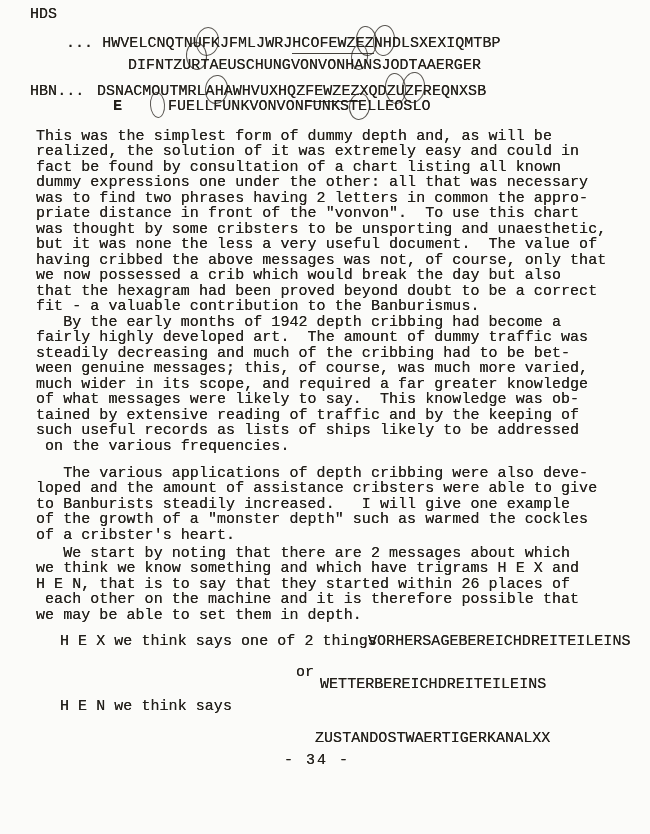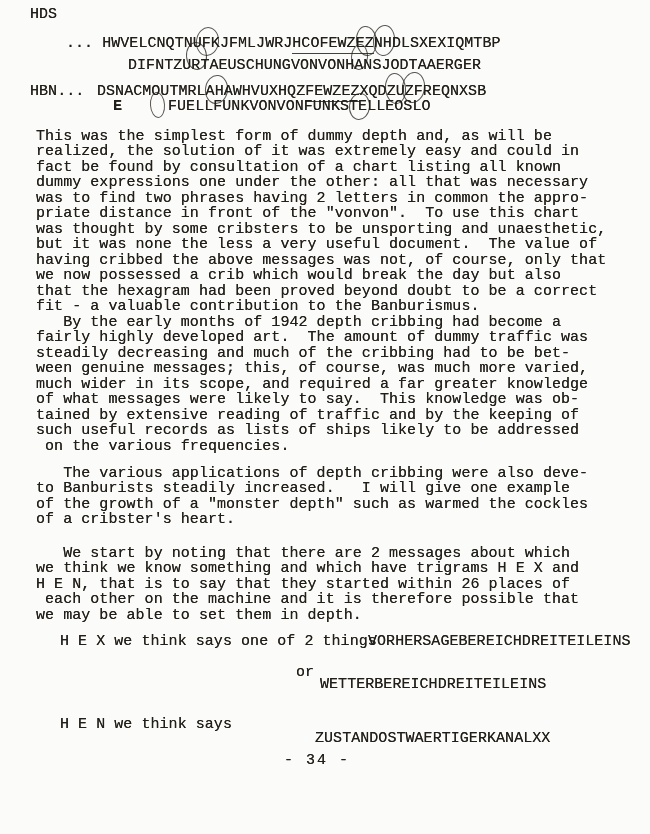--- a/index.html
+++ b/index.html
@@ -85,36 +85,37 @@
       <div class="tline">steadily decreasing and much of the cribbing had to be bet-</div>
       <div class="tline">ween genuine messages; this, of course, was much more varied,</div>
       <div class="tline">much wider in its scope, and required a far greater knowledge</div>
       <div class="tline">of what messages were likely to say.  This knowledge was ob-</div>
       <div class="tline">tained by extensive reading of traffic and by the keeping of</div>
       <div class="tline">such useful records as lists of ships likely to be addressed</div>
       <div class="tline"> on the various frequencies.</div>
     </div>
   <div class="para" style="top:466px;">
       <div class="tline">   The various applications of depth cribbing were also deve-</div>
+      <div class="tline">loped and the amount of assistance cribsters were able to give</div>
       <div class="tline">to Banburists steadily increased.   I will give one example</div>
       <div class="tline">of the growth of a "monster depth" such as warmed the cockles</div>
       <div class="tline">of a cribster's heart.</div>
     </div>
   <div class="para" style="top:546px;">
       <div class="tline">   We start by noting that there are 2 messages about which</div>
       <div class="tline">we think we know something and which have trigrams H E X and</div>
       <div class="tline">H E N, that is to say that they started within 26 places of</div>
       <div class="tline"> each other on the machine and it is therefore possible that</div>
       <div class="tline">we may be able to set them in depth.</div>
     </div>
 
   <div class="abs crib" style="left:60px; top:633px;">H E X we think says one of 2 things</div>
   <div class="abs crib" style="left:368px; top:633px;">VORHERSAGEBEREICHDREITEILEINS</div>
 
   <div class="abs crib" style="left:296px; top:664px;">or</div>
   <div class="abs crib" style="left:320px; top:664px;margin-top:12px;">WETTERBEREICHDREITEILEINS</div>
 
-  <div class="abs crib" style="left:60px; top:716px;">H E N we think says</div>
+  <div class="abs crib" style="left:60px; top:698px;">H E N we think says</div>
   <div class="abs crib" style="left:315px; top:694px;margin-top:36px;">ZUSTANDOSTWAERTIGERKANALXX</div>
 
   <div class="abs pageno" style="left:284px; top:752px;">- 34 -</div>
 
 </div>
 
 </body></html>

